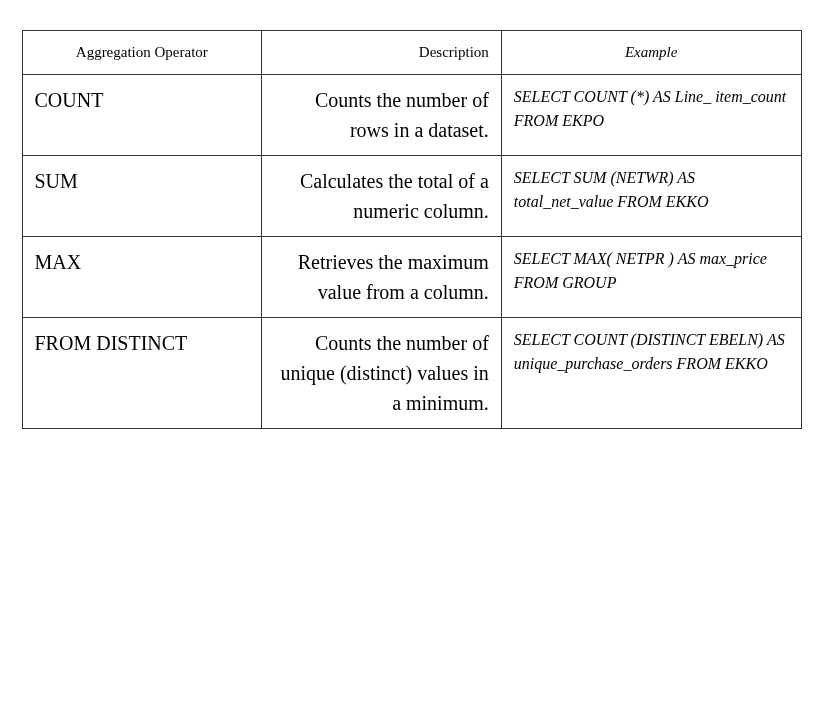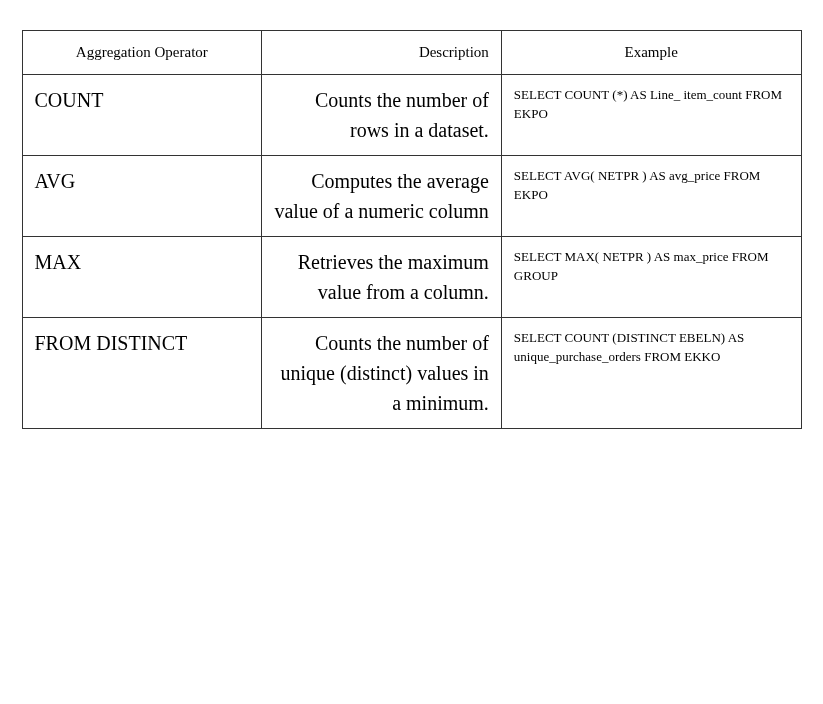--- a/index.html
+++ b/index.html
@@ -51,25 +51,26 @@
       width: 240px;
     }
 
     .col-description {
       width: 240px;
       text-align: right;
     }
 
     .col-example {
       width: 300px;
+      font-style: italic;
     }
 
     td.example-cell {
       font-family: Georgia, 'Times New Roman', Times, serif;
-      font-size: 13px;
+      font-size: 16px;
       line-height: 1.5;
     }
   </style>
 </head>
 <body>
 
 <div class="table-wrapper">
   <table>
     <thead>
       <tr>
@@ -78,23 +79,23 @@
         <th class="col-example">Example</th>
       </tr>
     </thead>
     <tbody id="table-body">
     <tr>
           <td class="col-operator">COUNT</td>
           <td class="col-description">Counts the number of rows in a dataset.</td>
           <td class="col-example example-cell">SELECT COUNT (*) AS Line_ item_count FROM EKPO</td>
         </tr>
         <tr>
-          <td class="col-operator">AVG</td>
-          <td class="col-description">Computes the average value of a numeric column</td>
-          <td class="col-example example-cell">SELECT AVG( NETPR ) AS avg_price FROM EKPO</td>
+          <td class="col-operator">SUM</td>
+          <td class="col-description">Calculates the total of a numeric column.</td>
+          <td class="col-example example-cell">SELECT SUM (NETWR) AS total_net_value FROM EKKO</td>
         </tr>
         <tr>
           <td class="col-operator">MAX</td>
           <td class="col-description">Retrieves the maximum value from a column.</td>
           <td class="col-example example-cell">SELECT MAX( NETPR ) AS max_price FROM GROUP</td>
         </tr>
         <tr>
           <td class="col-operator">FROM DISTINCT</td>
           <td class="col-description">Counts the number of unique (distinct) values in a minimum.</td>
           <td class="col-example example-cell">SELECT COUNT (DISTINCT EBELN) AS unique_purchase_orders FROM EKKO</td>

